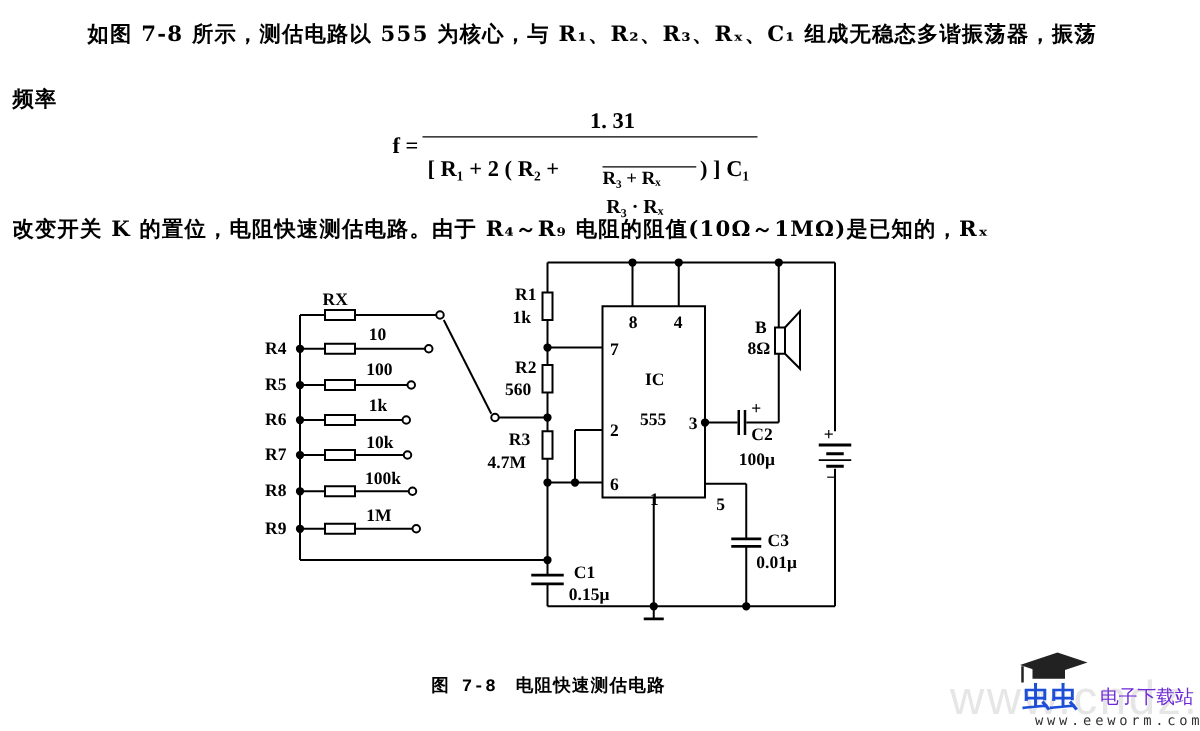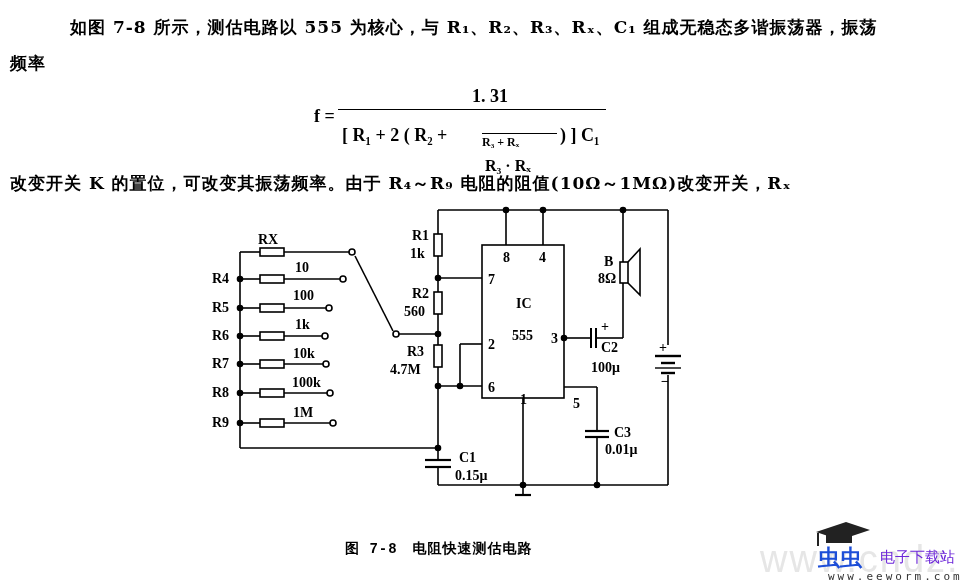--- a/index.html
+++ b/index.html
@@ -1,30 +1,30 @@
 <!DOCTYPE html>
 <html><head>
 <meta charset="utf-8">
 <style>
   html, body { margin:0; padding:0; background:#ffffff; }
   body { width:960px; height:585px; position:relative; overflow:hidden;
          font-family:"DejaVu Serif", serif; color:#000; }
   .para { position:absolute; font-size:17px; font-weight:bold; white-space:nowrap; letter-spacing:1px; }
   #p1 { left:58px; top:16px;margin-left:12px; }
-  #p1b { left:10px; top:52px;font-family:Liberation Serif, serif; }
+  #p1b { left:10px; top:68px;font-family:Liberation Serif, serif; }
   #p2 { left:10px; top:172px; }
   
   .formula { position:absolute; left:310px; top:86px; width:290px; height:70px; font-family:"Liberation Serif", serif; font-size:18px; font-weight:bold; }
   .f-lhs { position:absolute; left:4px; top:20px; }
   .f-num { position:absolute; left:110px; top:0px; width:140px; text-align:center; font-weight:bold; }
   .f-bar { position:absolute; left:28px; top:23px; width:268px; border-top:1.3px solid #000; }
   .f-den { position:absolute; left:32px; top:27px; }
   .f-inner-num { position:absolute; left:143px; top:0px; font-size:16px;margin-top:44px; }
   .f-inner-bar { position:absolute; left:140px; top:20px; width:75px; border-top:1px solid #000; }
-  .f-inner-den { position:absolute; left:140px; top:22px; font-size:12px; }
+  .f-inner-den { position:absolute; left:140px; top:22px; font-size:15px; }
   .caption { position:absolute; left:345px; top:540px; font-size:14px; font-weight:bold; font-family:Liberation Mono, monospace; letter-spacing:1px; white-space:nowrap; }
   .schem { position:absolute; left:0; top:0; }
   .schem text { font-family:"Liberation Serif", serif; font-size:14px; font-weight:bold; }
   .wm { position:absolute; left:760px; top:510px; width:200px; height:75px; }
   .wm-bg { position:absolute; left:0; top:28px; font-family:"Liberation Sans", sans-serif; font-size:38px; color:#e6e6e6; letter-spacing:2px; }
   .wm-cn { position:absolute; left:58px; top:33px; font-family:"DejaVu Sans", sans-serif; font-size:22px; font-weight:bold; color:#1d4ed8; }
   .wm-t { position:absolute; left:120px; top:38px; font-family:"DejaVu Sans", sans-serif; font-size:15px; color:#6d28d9; }
   .wm-url { position:absolute; left:68px; top:60px; font-family:"DejaVu Sans Mono", monospace; font-size:11px; color:#333; letter-spacing:3px; }
 </style>
 </head>
@@ -39,21 +39,21 @@
   <div class="f-bar"></div>
   <div class="f-den" style="width:270px;height:44px;">
     <span style="position:absolute;left:0;top:12px;white-space:nowrap;">[ R₁ + 2 ( R₂ +</span>
     <span class="f-inner-num">R₃ · Rₓ</span>
     <div class="f-inner-bar"></div>
     <span class="f-inner-den">R₃ + Rₓ</span>
     <span style="position:absolute;left:218px;top:12px;white-space:nowrap;">) ] C₁</span>
   </div>
 </div>
 
-<div class="para" id="p2">改变开关 K 的置位，可改变其振荡频率。由于 R₄～R₉ 电阻的阻值(10Ω～1MΩ)改变开关，Rₓ</div>
+<div class="para" id="p2">改变开关 K 的置位，电阻快速测估电路。由于 R₄～R₉ 电阻的阻值(10Ω～1MΩ)是已知的，Rₓ</div>
 
 <svg class="schem" width="960" height="585" stroke="#000" fill="none" stroke-width="1.6">
 
   <line x1="240" y1="252" x2="240" y2="448"></line>
   <line x1="240" y1="448" x2="440" y2="448"></line>
 
   <g>
     <line x1="240" y1="252" x2="260" y2="252"></line>
       <rect x="260" y="248" width="24" height="8"></rect>
       <line x1="284" y1="252" x2="349" y2="252"></line>

